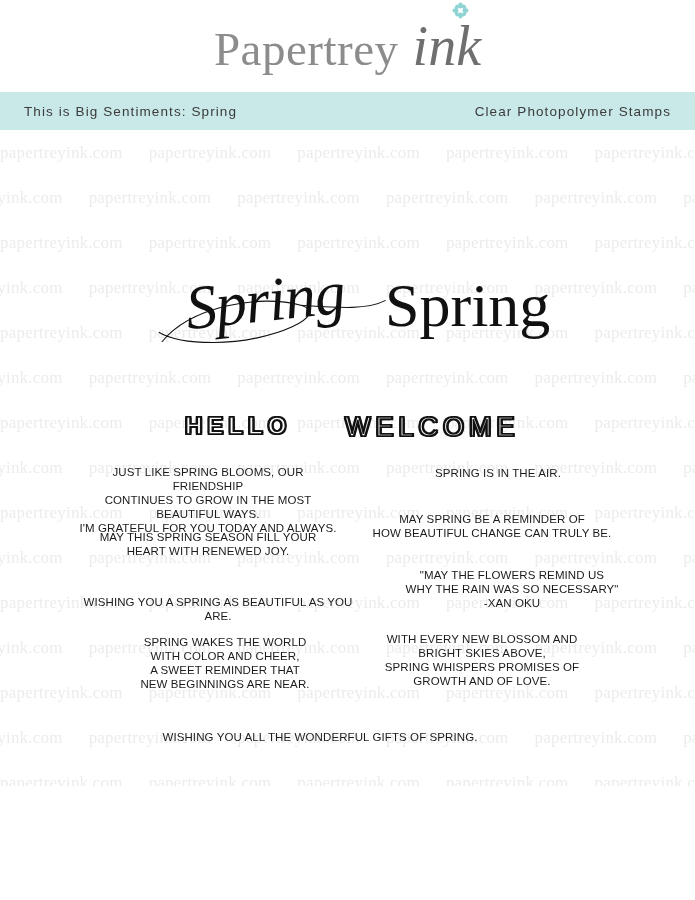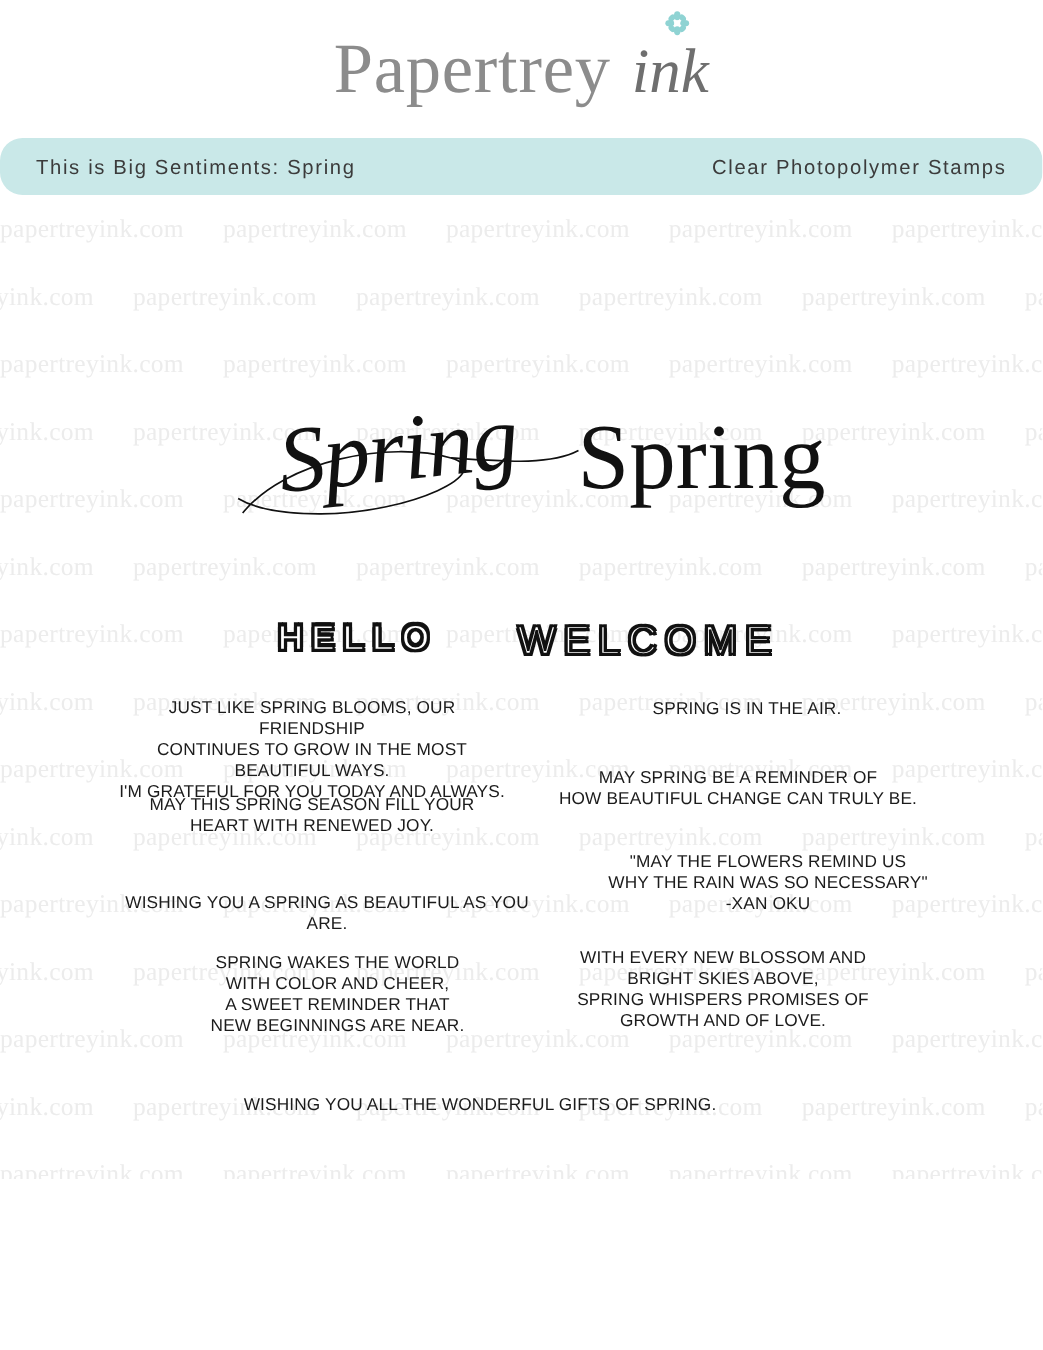--- a/index.html
+++ b/index.html
@@ -36,42 +36,41 @@
   .logo-papertrey {
     font-family: "Liberation Serif", serif;
     font-size: 47px;
     letter-spacing: 0.5px;
     color: #8c8c8c;
     font-weight: 400;
   }
   .logo-ink {
     font-family: "Liberation Serif", serif;
     font-style: italic;
-    font-size: 42px;
+    font-size: 56px;
     color: #6f6f6f;
     font-weight: 400;
   }
   .logo-flower {
     position: absolute;
     right: 12px;
     top: -12px;
     width: 17px;
     height: 17px;
   }
 
   
   .titlebar {
     height: 38px;
     background: #c9e8e8;
     display: flex;
     align-items: center;
     padding: 0 24px;
     position: relative;
     z-index: 5;
-    border-radius: 15px;
   }
   .titlebar .left {
     font-size: 13.5px;
     letter-spacing: 1.1px;
     color: #3b3b3b;
   }
   .titlebar .right {
     margin-left: auto;
     font-size: 13.5px;
     letter-spacing: 1.1px;

